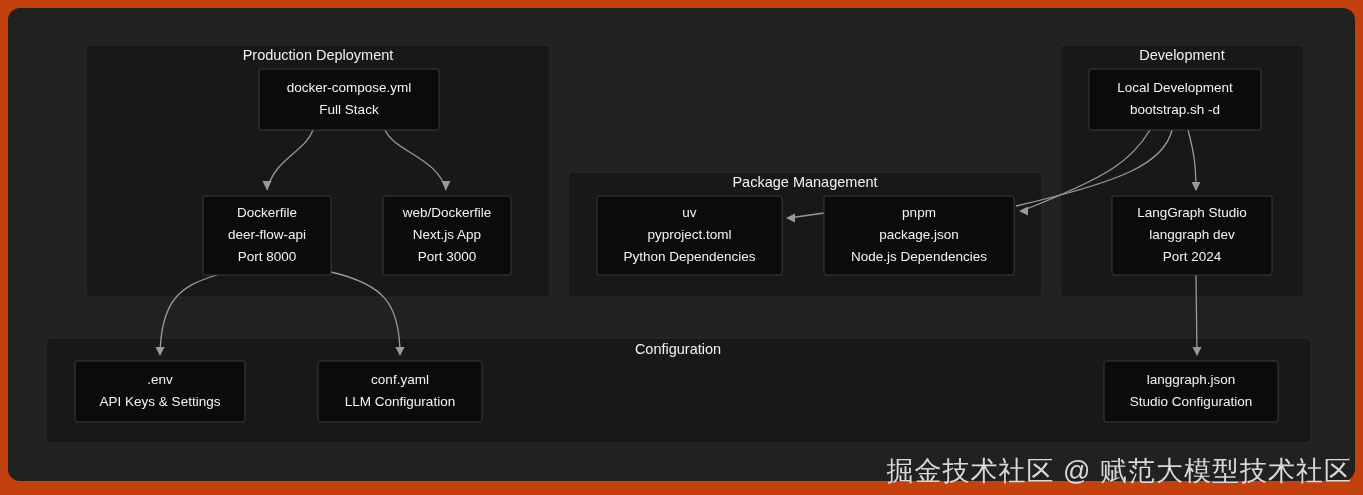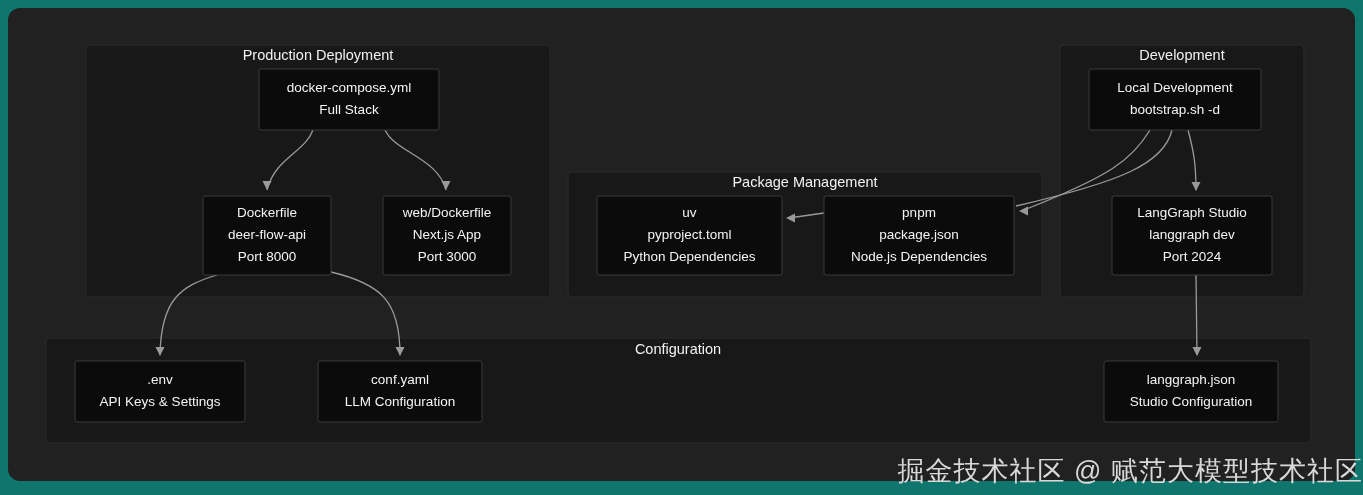--- a/index.html
+++ b/index.html
@@ -4,21 +4,21 @@
 <style>
   html, body {
     margin: 0;
     padding: 0;
     background: #0d0d0d;
   }
   #root {
     position: relative;
     width: 1363px;
     height: 495px;
-    background: #0f766e;
+    background: #c2410c;
     overflow: hidden;
     font-family: "Liberation Sans", sans-serif;
   }
   
   #panel {
     position: absolute;
     left: 8px;
     top: 8px;
     width: 1347px;
     height: 473px;
@@ -60,21 +60,21 @@
   .edge-path {
     fill: none;
     stroke: #9a9a9a;
     stroke-width: 1.3;
   }
   .edge-head {
     fill: #9a9a9a;
   }
   .watermark {
     position: absolute;
-    right: 0;
+    right: 11px;
     bottom: 6px;
     color: #d8d8d8;
     font-family: "Liberation Sans", sans-serif;
     font-size: 27px;
     letter-spacing: 1px;
     white-space: nowrap;
   }
 </style>
 </head>
 <body>

